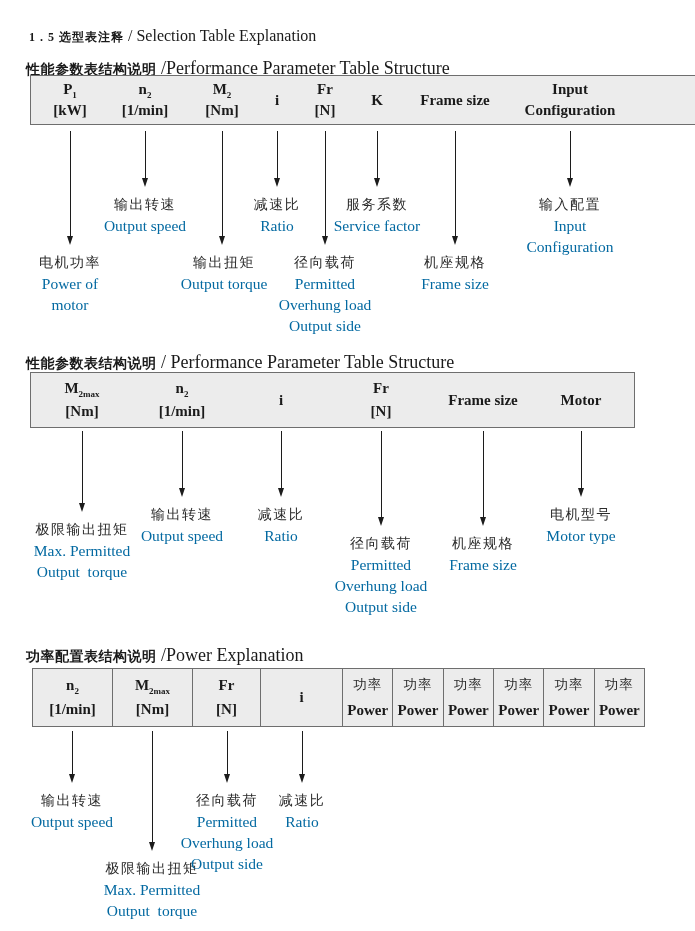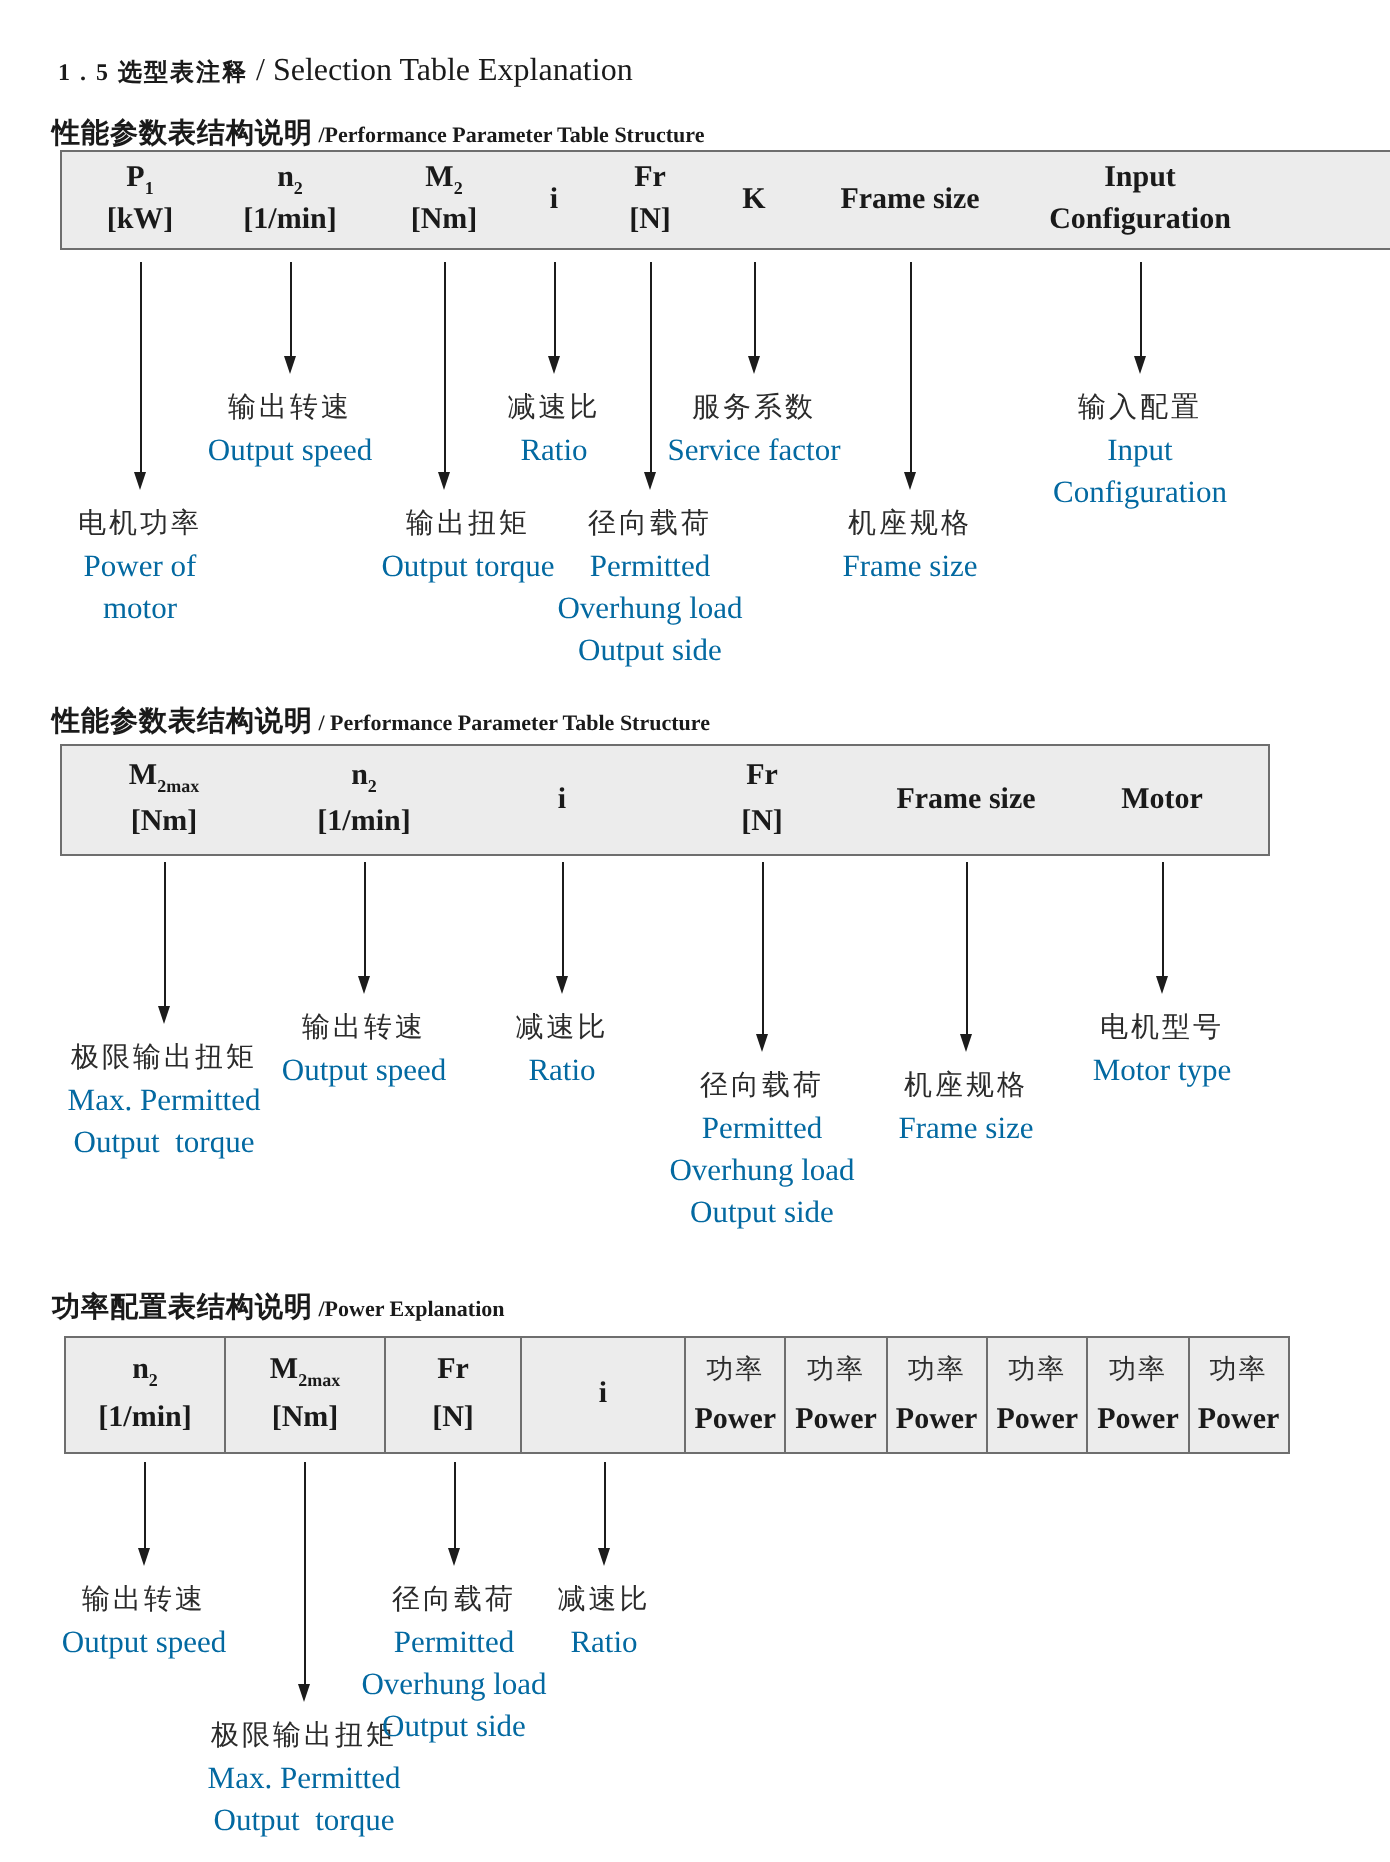--- a/index.html
+++ b/index.html
@@ -3,21 +3,21 @@
 <meta charset="utf-8">
 <style>
   html,body{margin:0;padding:0;background:#fff;}
   #page{position:relative;width:695px;height:931px;background:#ffffff;overflow:hidden;
         font-family:"Liberation Serif","DejaVu Serif",serif;color:#1a1a1a;}
   .title{position:absolute;left:13px;top:9px;white-space:pre;}
   .t-cn{font-weight:bold;font-size:12px;letter-spacing:1px;}
   .t-sep,.t-en{font-size:16px;}
   .heading{position:absolute;left:10px;white-space:pre;}
   .h-cn{font-weight:bold;font-size:14px;letter-spacing:0.5px;margin-top:24px;}
-  .h-en{font-weight:bold;font-size:11px;}
+  .h-en{font-weight:normal;font-size:18px;}
   .tbox{position:absolute;background:#ececec;border:1px solid #6e6e6e;box-sizing:border-box;}
   .tbox.bordered{display:flex;}
   .col{position:absolute;top:0;height:100%;transform:translateX(-50%);
        display:flex;flex-direction:column;justify-content:space-evenly;align-items:center;
        font-weight:bold;font-size:15px;white-space:pre;}
   .col.single{justify-content:center;}
   .cell{display:flex;flex-direction:column;justify-content:space-evenly;align-items:center;
         font-weight:bold;font-size:15px;border-right:1px solid #6e6e6e;box-sizing:border-box;
         height:100%;white-space:pre;}
   .cell.single{justify-content:center;}
@@ -66,21 +66,21 @@
       <div class="col" style="left: 539px;"><div class="l1">Input</div><div class="l2">Configuration</div></div>
     </div>
     <div class="aline" style="left: 70px; top: 131px; height: 106px;"></div>
     <div class="ahead" style="left: 67px; top: 236px;"></div>
     <div class="lab" style="left: 70px; top: 252px;"><div class="cn">电机功率</div><div class="en">Power of</div><div class="en">motor</div></div>
     <div class="aline" style="left: 145px; top: 131px; height: 48px;"></div>
     <div class="ahead" style="left: 142px; top: 178px;"></div>
     <div class="lab" style="left: 145px; top: 194px;"><div class="cn">输出转速</div><div class="en">Output speed</div></div>
     <div class="aline" style="left: 222px; top: 131px; height: 106px;"></div>
     <div class="ahead" style="left: 219px; top: 236px;"></div>
-    <div class="lab" style="left: 234px; top: 252px; text-align: center;"><div class="cn">输出扭矩</div><div class="en">Output torque</div></div>
+    <div class="lab" style="left: 224px; top: 252px; text-align: center;"><div class="cn">输出扭矩</div><div class="en">Output torque</div></div>
     <div class="aline" style="left: 277px; top: 131px; height: 48px;"></div>
     <div class="ahead" style="left: 274px; top: 178px;"></div>
     <div class="lab" style="left: 277px; top: 194px;"><div class="cn">减速比</div><div class="en">Ratio</div></div>
     <div class="aline" style="left: 325px; top: 131px; height: 106px;"></div>
     <div class="ahead" style="left: 322px; top: 236px;"></div>
     <div class="lab" style="left: 325px; top: 252px;"><div class="cn">径向载荷</div><div class="en">Permitted</div><div class="en">Overhung load</div><div class="en">Output side</div></div>
     <div class="aline" style="left: 377px; top: 131px; height: 48px;"></div>
     <div class="ahead" style="left: 374px; top: 178px;"></div>
     <div class="lab" style="left: 377px; top: 194px;"><div class="cn">服务系数</div><div class="en">Service factor</div></div>
     <div class="aline" style="left: 455px; top: 131px; height: 106px;"></div>

